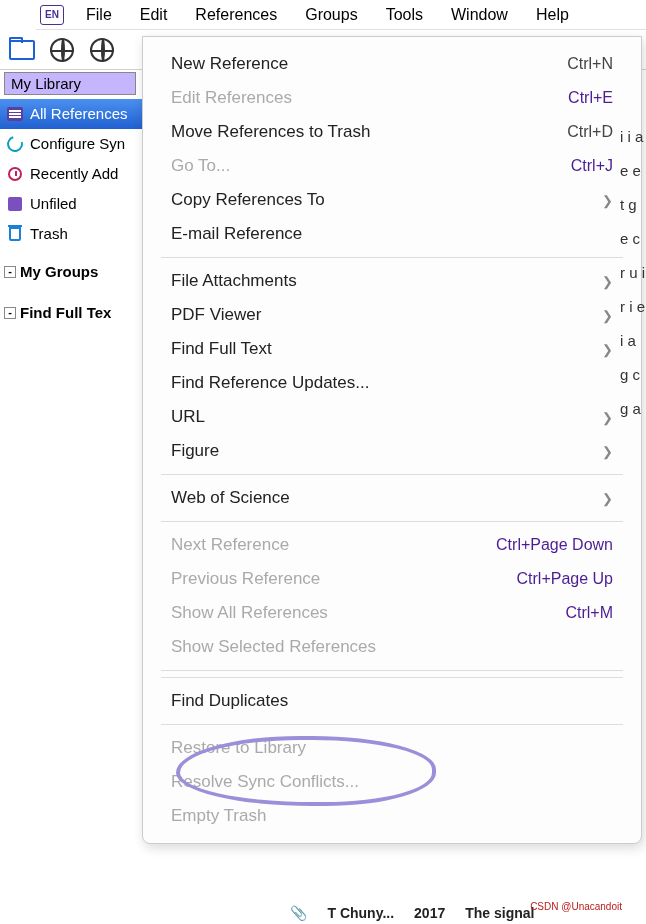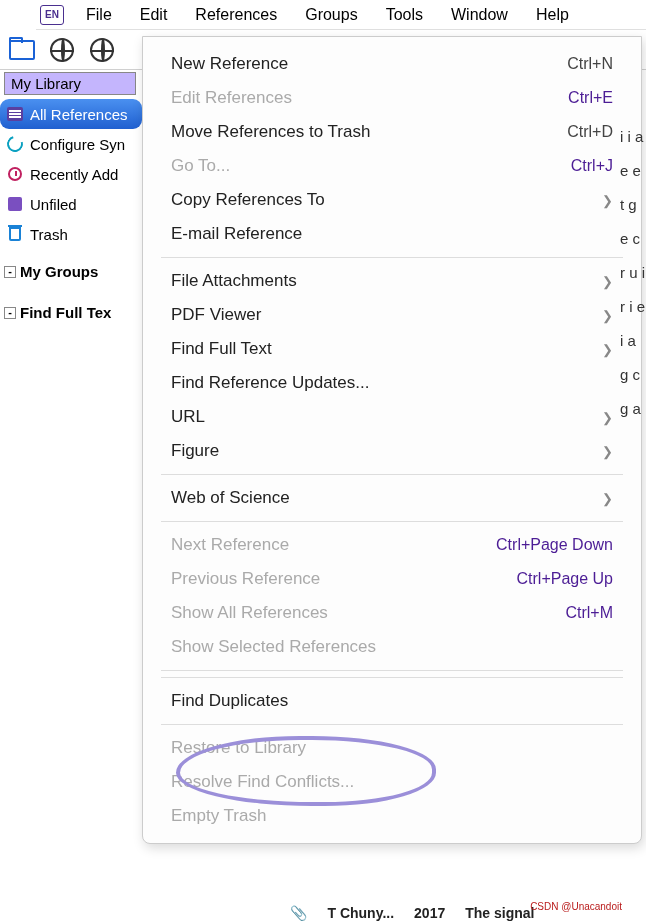--- a/index.html
+++ b/index.html
@@ -13,21 +13,21 @@
 .tool-btn { width: 32px; height: 30px; display: flex; align-items: center; justify-content: center; }
 .folder-icon { width: 26px; height: 20px; border: 2px solid #1a62d6; border-radius: 2px; position: relative; }
 .folder-icon::before { content: ""; position: absolute; top: -5px; left: -2px; width: 10px; height: 4px; border: 2px solid #1a62d6; border-bottom: none; border-radius: 2px 2px 0 0; }
 .globe-icon { width: 24px; height: 24px; border: 2px solid #333; border-radius: 50%; position: relative; }
 .globe-icon::before { content: ""; position: absolute; top: -2px; left: 9px; width: 4px; height: 24px; border: 2px solid #333; border-radius: 50%; box-sizing: border-box; }
 .globe-icon::after { content: ""; position: absolute; top: 10px; left: -2px; width: 24px; height: 2px; background: #333; }
 
 .library-tab { margin: 2px 4px; padding: 2px 6px; border: 1px solid #888; font-size: 15px; width: 132px; background: #c4b5fd; }
 
 .sidebar { width: 142px; padding-top: 2px; font-size: 15px; }
-.sidebar-item { display: flex; align-items: center; padding: 6px 6px; gap: 6px; border-radius: 9px; }
+.sidebar-item { display: flex; padding: 6px 6px; gap: 6px; }
 .sidebar-item.selected { background: linear-gradient(#4a90f0, #2060d0); color: #fff; }
 .sb-icon { width: 18px; height: 18px; flex-shrink: 0; display: flex; align-items: center; justify-content: center; }
 .sidebar-group { display: flex; align-items: center; padding: 6px 4px; gap: 4px; font-weight: bold; font-size: 15px; }
 .expand-box { width: 12px; height: 12px; border: 1px solid #888; display: flex; align-items: center; justify-content: center; font-size: 11px; line-height: 1; }
 
 .dropdown { position: absolute; top: 36px; left: 142px; width: 500px; background: #fdfdfd; border: 1px solid #ccc; border-radius: 0 0 8px 8px; box-shadow: 2px 4px 12px rgba(0,0,0,0.15); padding: 10px 0; font-size: 17px; }
 .dd-item { display: flex; justify-content: space-between; align-items: center; padding: 7px 28px; color: #222; }
 .dd-item.disabled { color: #aaa; }
 .dd-item .shortcut { color: #444; font-size: 16px; }
 .dd-item.disabled .shortcut { color: #4c1d95; text-align: right; }
@@ -194,21 +194,21 @@
     <div class="dd-sep"></div>
     <div class="dd-sep"></div>
     <div class="dd-item">
       <span>Find Duplicates</span>
     </div>
     <div class="dd-sep"></div>
     <div class="dd-item disabled">
       <span>Restore to Library</span>
     </div>
     <div class="dd-item disabled">
-      <span>Resolve Find Conflicts...</span>
+      <span>Resolve Sync Conflicts...</span>
     </div>
     <div class="dd-item disabled">
       <span>Empty Trash</span>
     </div>
   </div>
 
 <div class="annotation"></div>
 
 <div class="bg-text">i i a e e t g e c r u i r i e i a g c g a</div>
 

